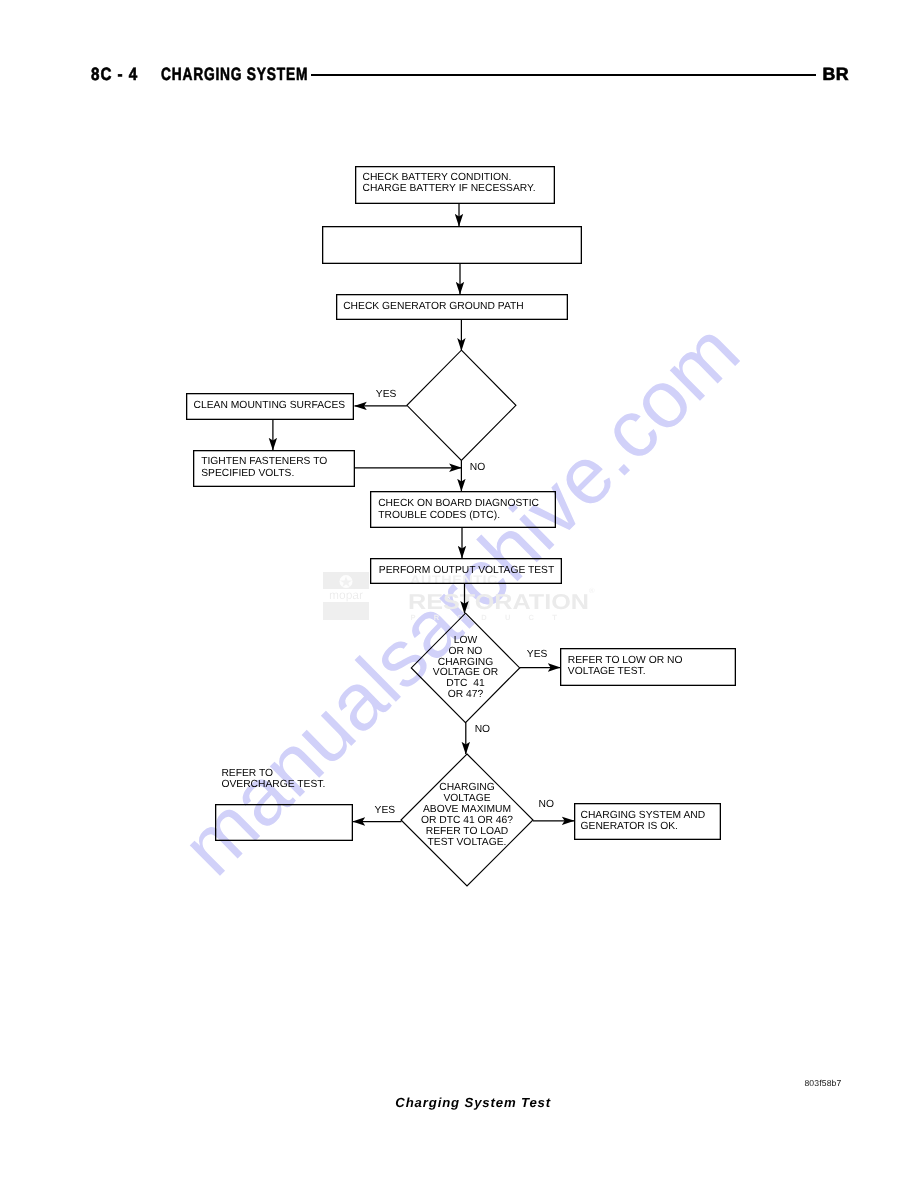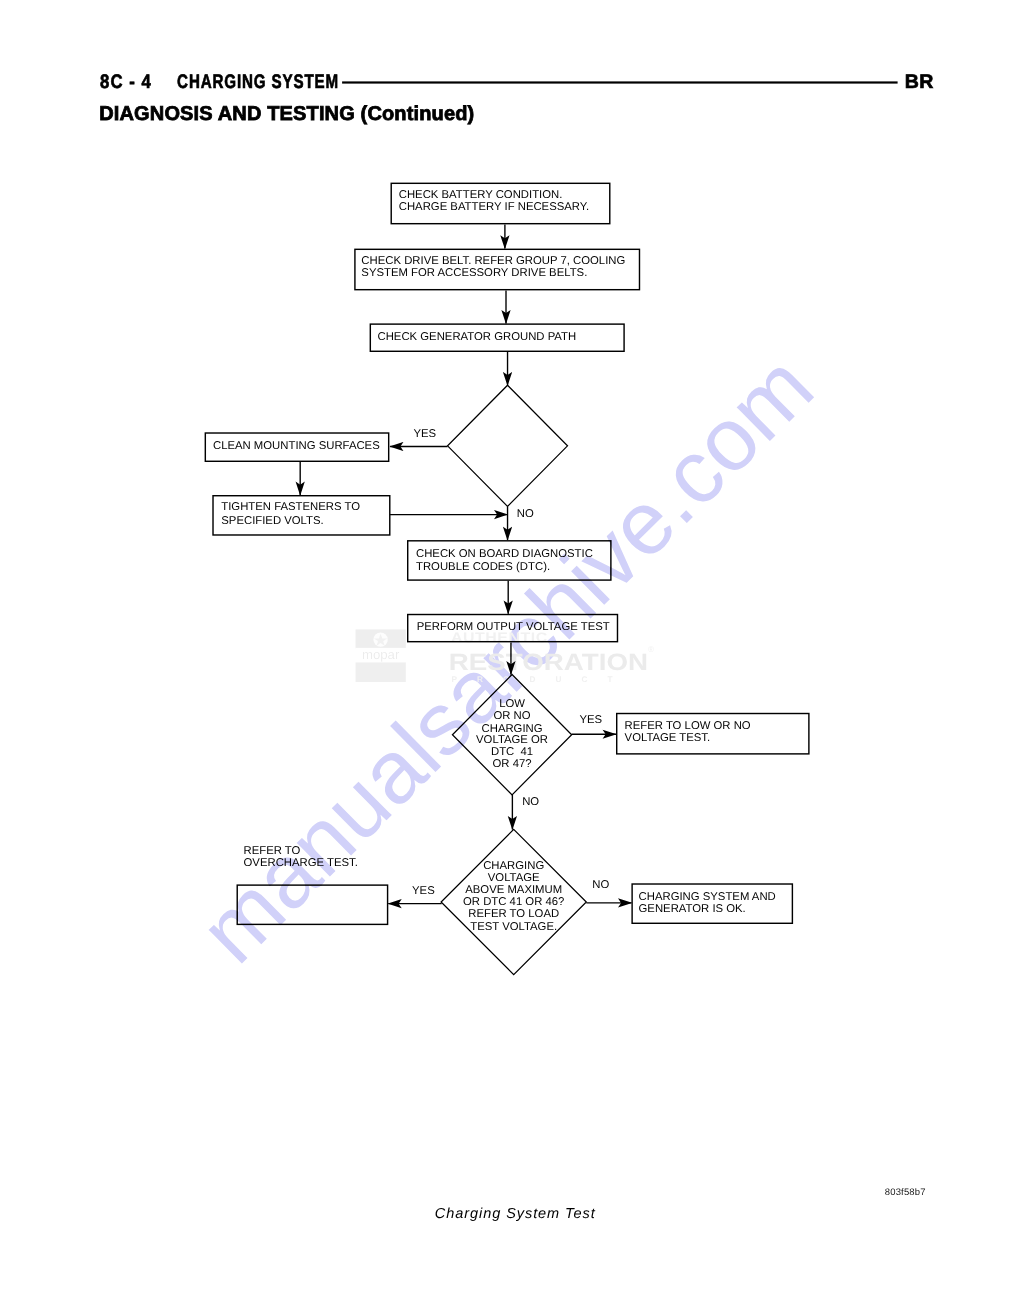--- a/index.html
+++ b/index.html
@@ -26,21 +26,21 @@
   
   #chart{position:absolute;left:0;top:0;width:918px;height:1188px;}
   #fcsvg{position:absolute;left:0;top:0;}
   #fclabels{position:absolute;left:0;top:0;width:918px;height:1188px;}
   .ntext{position:absolute;font-size:10.3px;line-height:11.35px;white-space:pre;
          color:#0a0a0a;}
   .ntext.ctr{text-align:center;}
   .lbl{position:absolute;font-size:10.3px;line-height:11.35px;white-space:nowrap;color:#0a0a0a;}
 
   
-  #cap{position:absolute;left:395.3px;top:1094.8px;font-size:13.2px;font-weight:normal;
+  #cap{position:absolute;left:395.3px;top:1094.8px;font-size:13.2px;font-weight:bold;
        font-style:italic;letter-spacing:.85px;white-space:nowrap;}
   #fig{position:absolute;left:804.4px;top:1078.2px;font-size:8.6px;letter-spacing:.15px;
        white-space:nowrap;color:#1a1a1a;}
 
   
   #wm{position:absolute;left:0;top:0;width:918px;height:1188px;overflow:hidden;
       pointer-events:none;}
   #wm-text{position:absolute;left:230px;top:801px;font-size:81px;
            font-family:"Liberation Sans",sans-serif;color:#cdcdf3;
            transform-origin:left bottom;transform:rotate(-44.7deg);white-space:nowrap;}
@@ -61,21 +61,20 @@
 <body>
 
 <div id="page">
  <div id="scanlayer">
 
   <div id="hdr">
     <div class="hd-txt" id="hd-page">8C - 4</div>
     <div class="hd-txt" id="hd-title">CHARGING SYSTEM</div>
     <div id="hd-rule"></div>
     <div class="hd-txt" id="hd-br">BR</div>
-    <div id="sub">DIAGNOSIS AND TESTING (Continued)</div>
   </div>
 
   <div id="wm">
     <div id="wm-text">manualsarchive.com</div>
     <div id="wm-stamp">
       <svg id="wm-mopar" viewBox="0 0 46 48">
         <rect x="0" y="0" width="46" height="18" fill="#e9e9e9"></rect>
         <rect x="0" y="30" width="46" height="18" fill="#eaeaea"></rect>
         <rect x="0" y="17" width="46" height="13" fill="#fdfdfd"></rect>
         <circle cx="23" cy="9.5" r="6.5" fill="#f7f7f7"></circle>
@@ -119,21 +118,20 @@
           <path d="M 354.6,467.8 L 461.3,467.8" fill="none" stroke="#000" stroke-width="1.25" marker-end="url(#ah)"></path>
           <path d="M 462,528 L 462,558" fill="none" stroke="#000" stroke-width="1.25" marker-end="url(#ah)"></path>
           <path d="M 464.5,584 L 464.5,613.2" fill="none" stroke="#000" stroke-width="1.25" marker-end="url(#ah)"></path>
           <path d="M 519.7,667.5 L 560,667.5" fill="none" stroke="#000" stroke-width="1.25" marker-end="url(#ah)"></path>
           <path d="M 465.8,722.6 L 465.8,754" fill="none" stroke="#000" stroke-width="1.25" marker-end="url(#ah)"></path>
           <path d="M 401.5,821.5 L 353,821.5" fill="none" stroke="#000" stroke-width="1.25" marker-end="url(#ah)"></path>
           <path d="M 533,820.8 L 574,820.8" fill="none" stroke="#000" stroke-width="1.25" marker-end="url(#ah)"></path>
         </svg>
     <div id="fclabels">
           <div class="ntext" style="left: 362.5px; top: 171.65px;"><div>CHECK BATTERY CONDITION.</div><div>CHARGE BATTERY IF NECESSARY.</div></div>
-          <div class="ntext" style="left: 328.5px; top: 231.65px;"><div>CHECK DRIVE BELT. REFER GROUP 7, COOLING</div><div>SYSTEM FOR ACCESSORY DRIVE BELTS.</div></div>
           <div class="ntext" style="left: 343.2px; top: 300.925px;"><div>CHECK GENERATOR GROUND PATH</div></div>
           <div class="ntext" style="left: 193.6px; top: 399.625px;"><div>CLEAN MOUNTING SURFACES</div></div>
           <div class="ntext" style="left: 201.2px; top: 456.35px;"><div>TIGHTEN FASTENERS TO</div><div>SPECIFIED VOLTS.</div></div>
           <div class="ntext" style="left: 378.2px; top: 498.45px;"><div>CHECK ON BOARD DIAGNOSTIC</div><div>TROUBLE CODES (DTC).</div></div>
           <div class="ntext" style="left: 378.8px; top: 564.525px;"><div>PERFORM OUTPUT VOLTAGE TEST</div></div>
           <div class="ntext ctr" style="left: 395.5px; top: 635.85px; width: 140px; line-height: 10.85px;"><div>LOW</div><div>OR NO</div><div>CHARGING</div><div>VOLTAGE OR</div><div>DTC  41</div><div>OR 47?</div></div>
           <div class="ntext" style="left: 567.8px; top: 654.55px;"><div>REFER TO LOW OR NO</div><div>VOLTAGE TEST.</div></div>
           <div class="ntext ctr" style="left: 397px; top: 783.35px; width: 140px; line-height: 10.85px;"><div>CHARGING</div><div>VOLTAGE</div><div>ABOVE MAXIMUM</div><div>OR DTC 41 OR 46?</div><div>REFER TO LOAD</div><div>TEST VOLTAGE.</div></div>
           <div class="ntext" style="left: 221.4px; top: 768px;"><div>REFER TO</div><div>OVERCHARGE TEST.</div></div>
           <div class="ntext" style="left: 580.5px; top: 809.65px;"><div>CHARGING SYSTEM AND</div><div>GENERATOR IS OK.</div></div>

